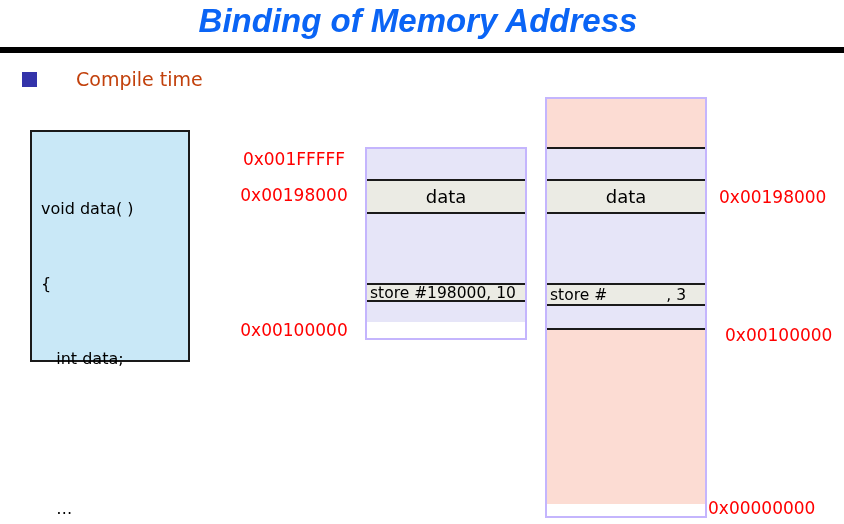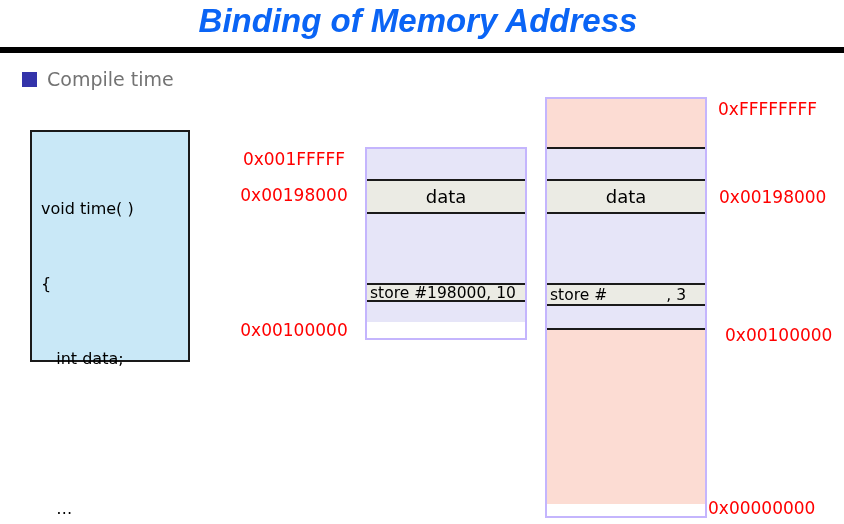--- a/index.html
+++ b/index.html
@@ -32,21 +32,22 @@
 
   
   .bullet-row { position: absolute; top: 68px; left: 22px; display: flex; align-items: center; }
   .bullet-square {
     width: 15px; height: 15px;
     background: #3333aa;
     margin-right: 10px;
   }
   .bullet-label {
     font-size: 19px;
-    color: #737373;
+    color: #c2410c;
+    margin-left: 29px;
   }
 
   
   .code-box {
     position: absolute;
     left: 30px; top: 130px;
     width: 160px; height: 232px;
     box-sizing: border-box;
     background: #c9e8f7;
     border: 2px solid #1a1a1a;
@@ -103,21 +104,21 @@
 
   <div class="slide-title">Binding of Memory Address</div>
   <div class="title-rule"></div>
 
   <div class="bullet-row">
     <div class="bullet-square"></div>
     <div class="bullet-label">Compile time</div>
   </div>
 
   <div class="code-box">
-    <div class="code-line">void time( )</div>
+    <div class="code-line">void data( )</div>
     <div class="code-line">{</div>
     <div class="code-line">   int data;</div>
     <div class="code-line"></div>
     <div class="code-line">   …</div>
     
     
     
   </div>
 
   <div class="mem-col program">
@@ -135,18 +136,17 @@
     <div class="seg lavender" style="height:71px"></div>
     <div class="seg gray store-cell" style="height:21px"><span>store #</span><span class="store-addr-blue">198000</span><span>, 3</span></div>
     <div class="seg lavender" style="height:24px"></div>
     <div class="seg pink" style="height:176px"></div>
   </div>
 
   <div class="addr right-align" style="left:235px; top:149px">0x001FFFFF</div>
   <div class="addr right-align" style="left:235px; top:185px">0x00198000</div>
   <div class="addr right-align" style="left:235px; top:320px">0x00100000</div>
 
-  <div class="addr" style="left:718px; top:99px">0xFFFFFFFF</div>
   <div class="addr" style="left:719px; top:187px">0x00198000</div>
   <div class="addr" style="left:725px; top:325px">0x00100000</div>
   <div class="addr" style="left:708px; top:498px">0x00000000</div>
 
 </div>
 
 </body></html>

